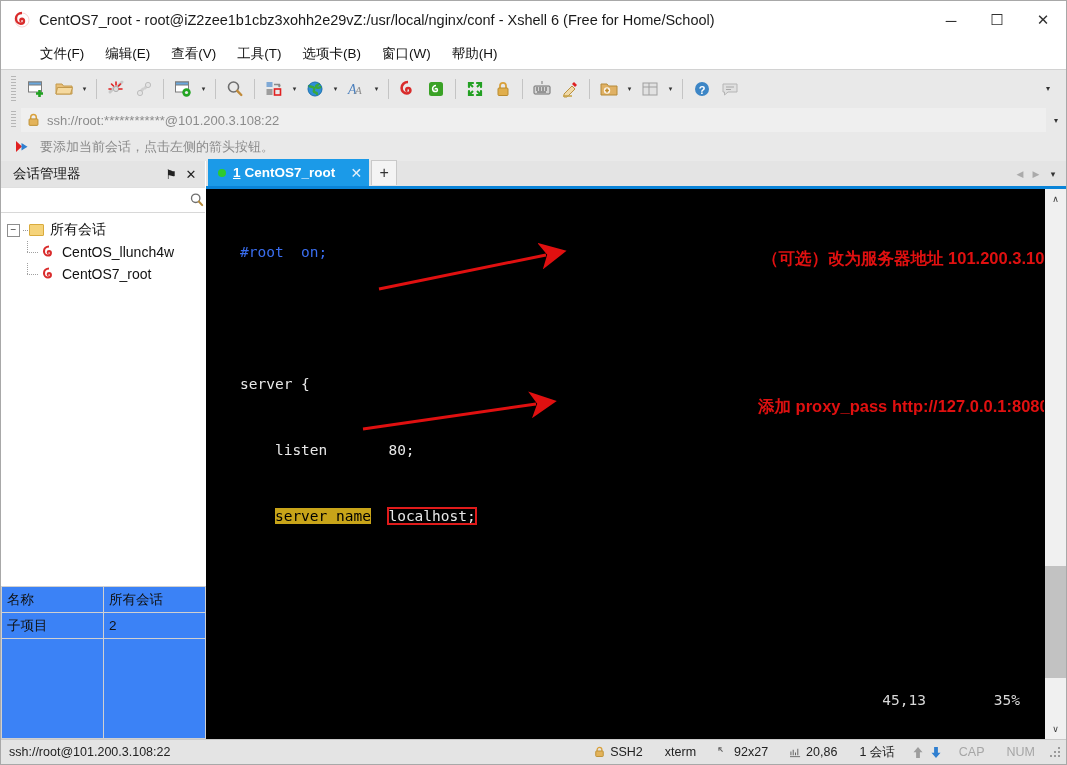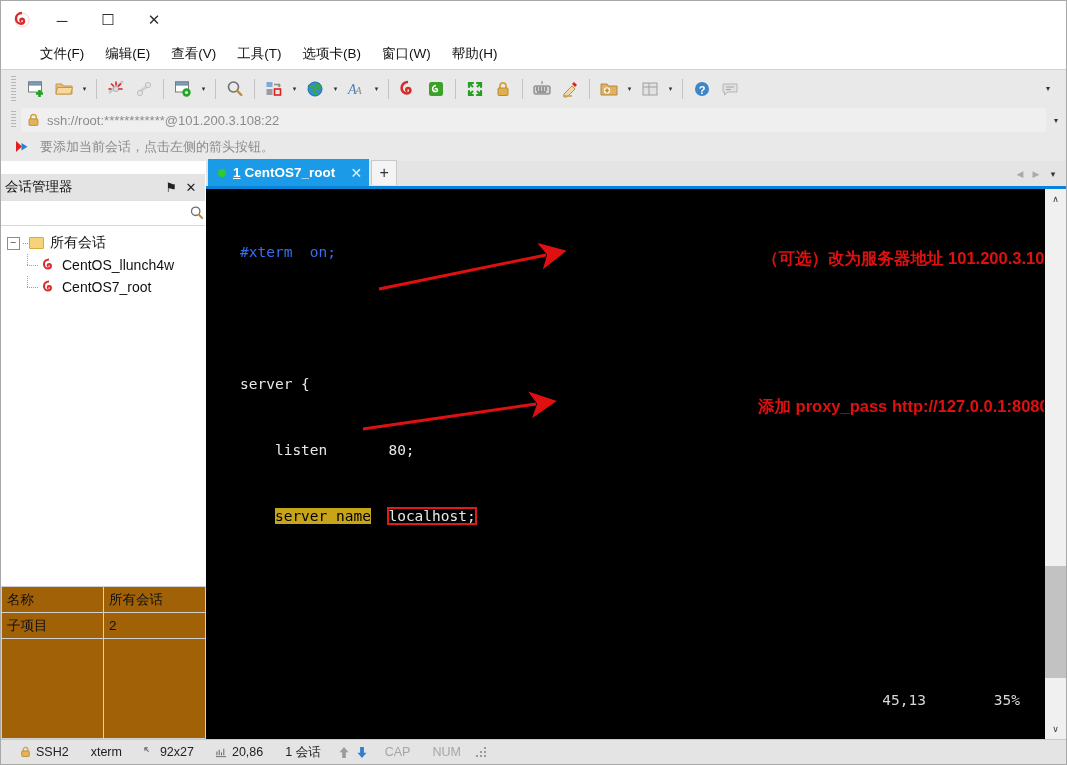--- a/index.html
+++ b/index.html
@@ -129,22 +129,21 @@
     width: 205px; flex: 0 0 205px;
     display: flex; flex-direction: column;
     background: #ffffff;
     border-right: 1px solid #ffffff;
     min-height: 0;
   }
   .sp-header {
     height: 26px; min-height: 26px;
     background: #e4e4e4;
     display: flex; align-items: center;
-    padding: 0 4px 0 4px;
-    margin-top: 13px;
+    padding: 0 4px 0 12px;
   }
   .sp-title { font-size: 13.5px; color: #111; flex: 1 1 auto; }
   .sp-hicon {
     width: 20px; height: 20px;
     display: flex; align-items: center; justify-content: center;
     font-size: 13px; color: #222; flex: 0 0 auto;
   }
   .sp-search {
     height: 26px; min-height: 26px;
     background: #ffffff;
@@ -187,21 +186,21 @@
   .tree-branch::before {
     content:""; position:absolute; left:2px; top:0; bottom:11px; width:1px;
     background-image: repeating-linear-gradient(to bottom, #a0a0a0 0 1px, transparent 1px 2px);
   }
   .tree-branch::after {
     content:""; position:absolute; left:2px; top:11px; width:11px; height:1px;
     background-image: repeating-linear-gradient(to right, #a0a0a0 0 1px, transparent 1px 2px);
   }
   .tree-branch.last::before { bottom: 11px; }
   .sess-ico { width: 16px; height: 16px; flex: 0 0 auto; margin-right: 5px; }
-  .sp-props { flex: 0 0 auto; background: #a16207; }
+  .sp-props { flex: 0 0 auto; background: #3b82f6; }
   .prop-table { border-collapse: collapse; width: 205px; table-layout: fixed; }
   .prop-table td {
     border: 1px solid #d0d0d0;
     height: 26px; font-size: 13.5px; color: #111;
     padding: 0 5px; overflow: hidden; white-space: nowrap;
   }
   .prop-table td.k { width: 102px; }
   .prop-empty td { height: 100px; }
 
   
@@ -344,20 +343,21 @@
 
 <div id="app">
 
   <div class="titlebar">
     <span class="title-icon">
       <svg width="18" height="18" viewBox="0 0 18 18">
         <path d="M9 2C5.5 2 3 4.4 3 7.6c0 3 2.2 5.1 4.7 5.1 1.9 0 3.3-1.2 3.3-2.7 0-1.3-.9-2.2-2-2.2-.9 0-1.6.6-1.6 1.4 0 .7.5 1.1 1 1.1" fill="none" stroke="#d92b2b" stroke-width="2.4"></path>
         <circle cx="9" cy="9" r="7" fill="none" stroke="#d92b2b" stroke-width="0.6" opacity="0.35"></circle>
       </svg>
     </span>
+    <span class="title-text">CentOS7_root - root@iZ2zee1b1cbz3xohh2e29vZ:/usr/local/nginx/conf - Xshell 6 (Free for Home/School)</span>
     <span class="win-btns">
       <span class="win-btn">─</span>
       <span class="win-btn">☐</span>
       <span class="win-btn close">✕</span>
     </span>
   </div>
 
   <div class="menubar">
     <span class="menu-item">文件(F)</span>
     <span class="menu-item">编辑(E)</span>
@@ -650,21 +650,21 @@
         <div class="tab-nav">
           <span class="tab-nav-btn">◀</span>
           <span class="tab-nav-btn">▶</span>
           <span class="tab-nav-caret">▾</span>
         </div>
       </div>
 
       <div class="termrow">
 
         <div class="terminal">
-          <div class="tl"><span class="c-comment">#xterm  on;</span></div>
+          <div class="tl"><span class="c-comment">#root  on;</span></div>
           <div class="tl"><span class="c-plain"></span></div>
           <div class="tl"><span class="c-plain">server {</span></div>
           <div class="tl"><span class="c-plain">    listen       80;</span></div>
           <div class="tl"><span class="c-plain">    </span><span class="hl-search">server_name</span><span class="c-plain">  </span><span class="c-plain boxed">localhost;</span></div>
           <div class="tl"><span class="c-plain"></span></div>
           <div class="tl"><span class="c-plain"></span></div>
           
           
           
           
@@ -706,20 +706,21 @@
           <div class="ts-track">
             <div class="ts-thumb" style="top:70%;height:22%;"></div>
           </div>
           <div class="ts-btn">∨</div>
         </div>
       </div>
     </div>
   </div>
 
   <div class="statusbar">
+    <span class="sb-left">ssh://root@101.200.3.108:22</span>
 
     <span class="sb-cell">
       <span style="display:flex;margin-right:5px">
         <svg width="11" height="12" viewBox="0 0 12 13">
           <path d="M3.4 5.6V4.1a2.6 2.6 0 015.2 0v1.5" fill="none" stroke="#d9a03a" stroke-width="1.4"></path>
           <rect x="1.9" y="5.4" width="8.2" height="6" rx="0.8" fill="#e3b35a" stroke="#bb8e31"></rect>
         </svg>
       </span>
       <span>SSH2</span>
     </span>

